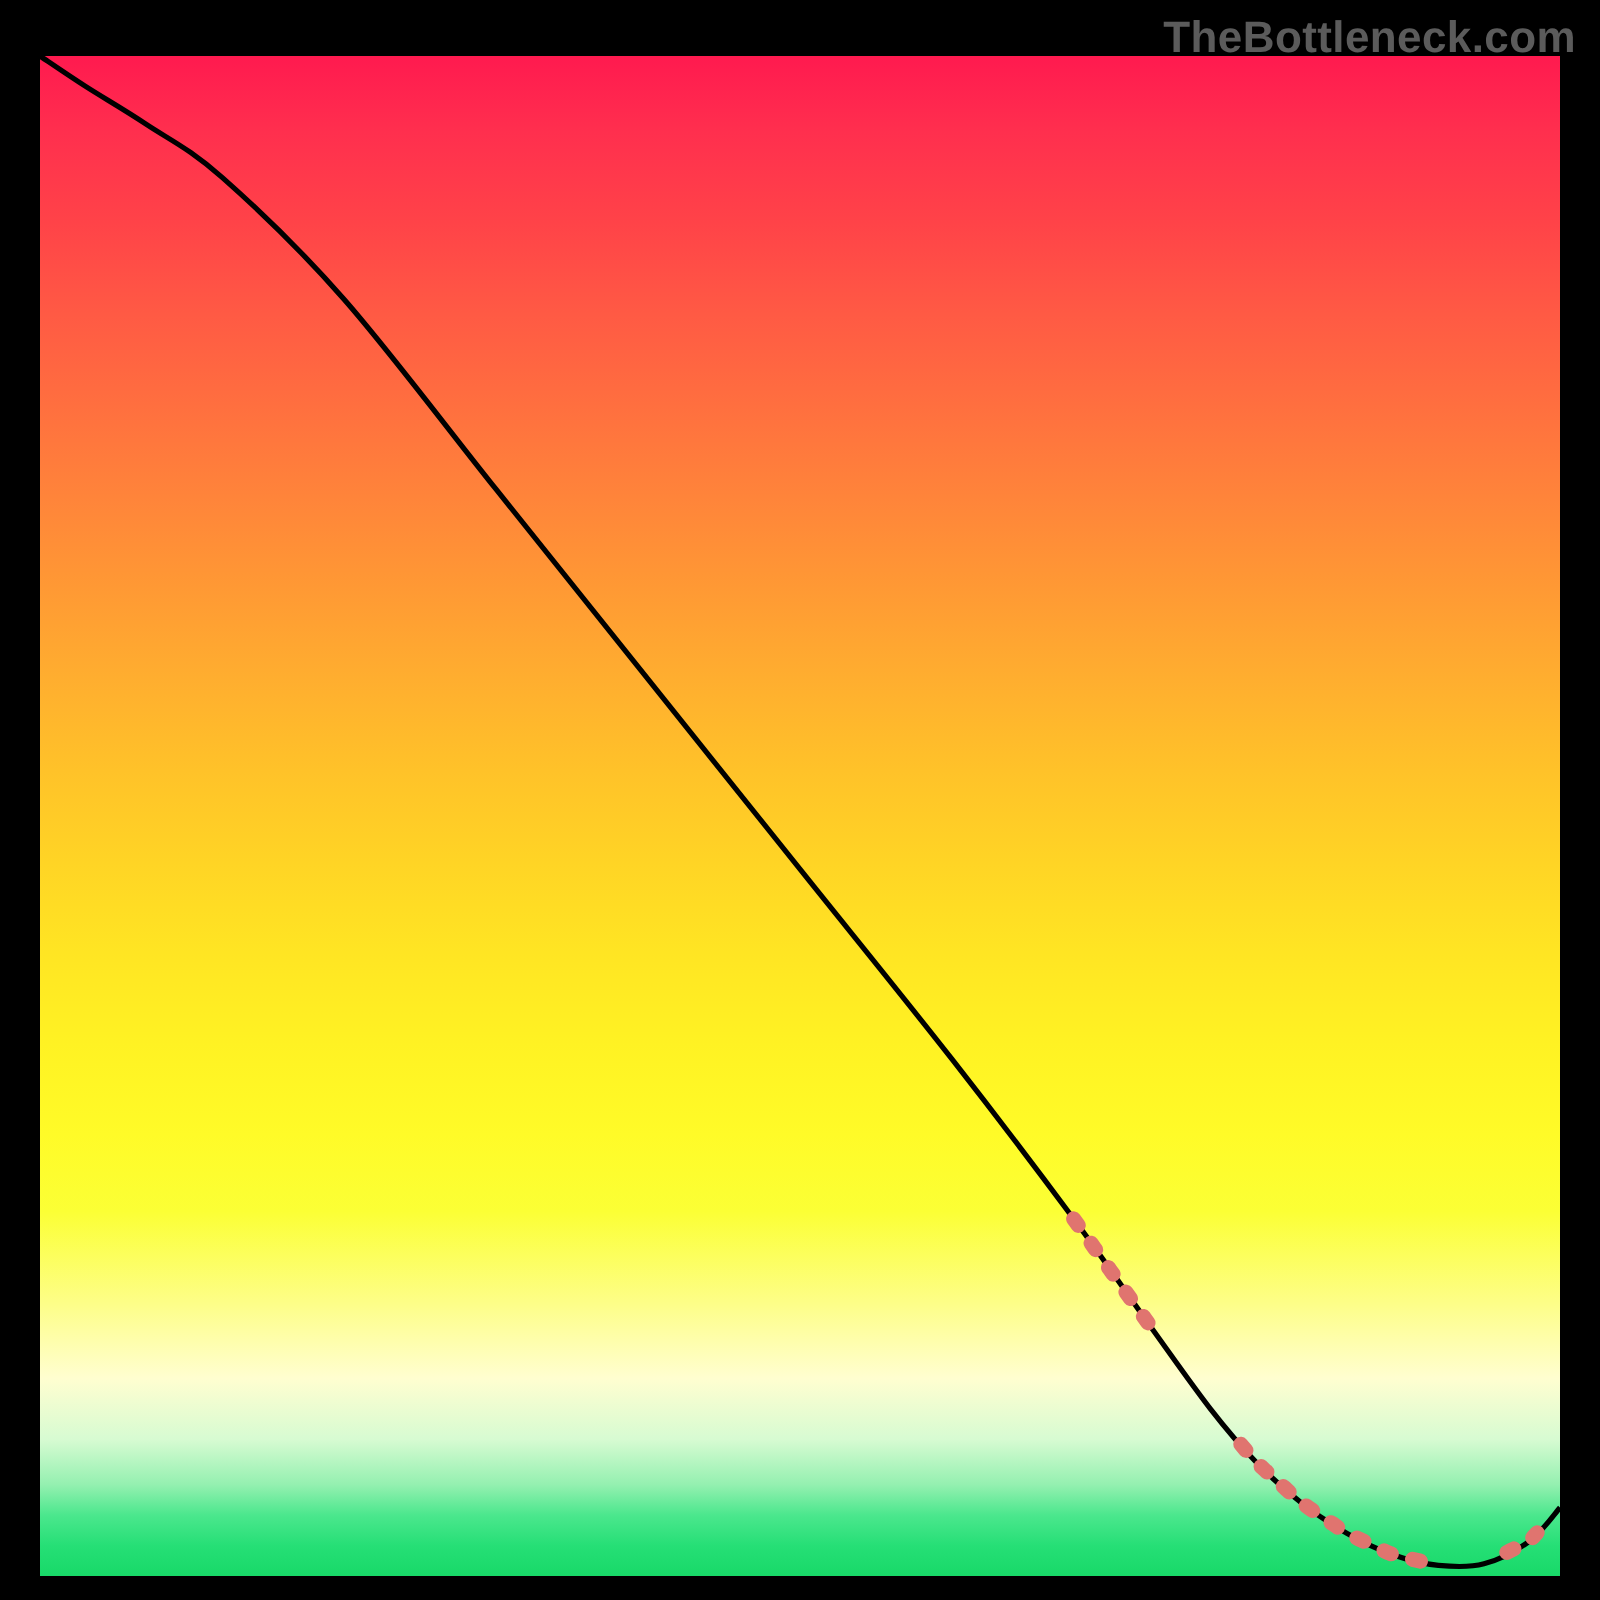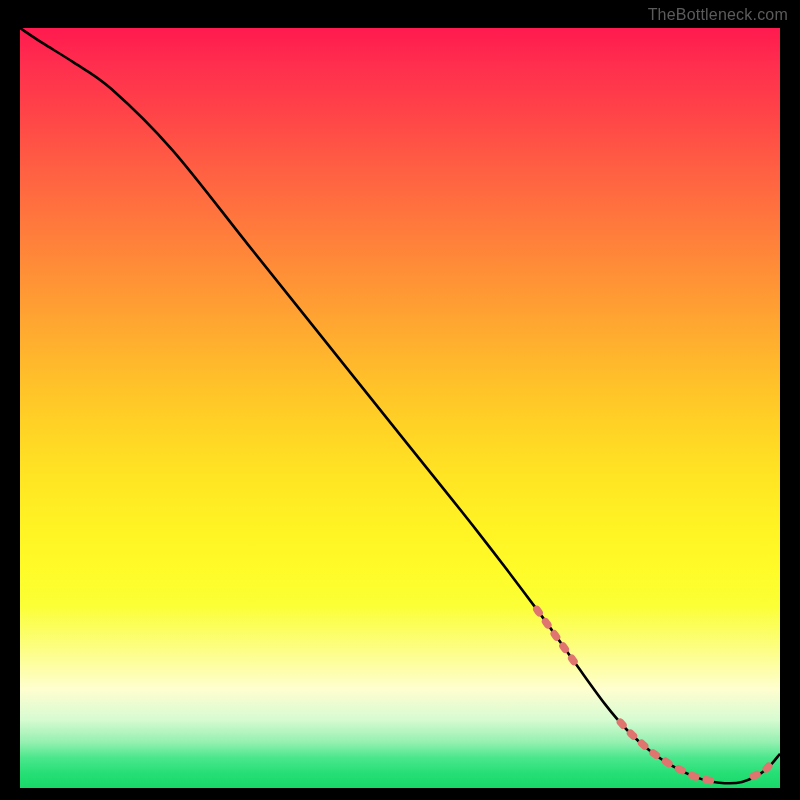--- a/index.html
+++ b/index.html
@@ -15,23 +15,23 @@
     position: relative;
     width: 800px;
     height: 800px;
     background: #000;
   }
   .watermark {
     position: absolute;
     top: 6px;
     right: 12px;
     color: #5b5b5b;
-    font-size: 16px;
+    font-size: 22px;
     letter-spacing: 0.2px;
-    font-weight: 400;
+    font-weight: 700;
   }
   .plot {
     position: absolute;
     left: 20px;
     top: 28px;
     width: 760px;
     height: 760px;
   }
   .gradient {
     position: absolute;

